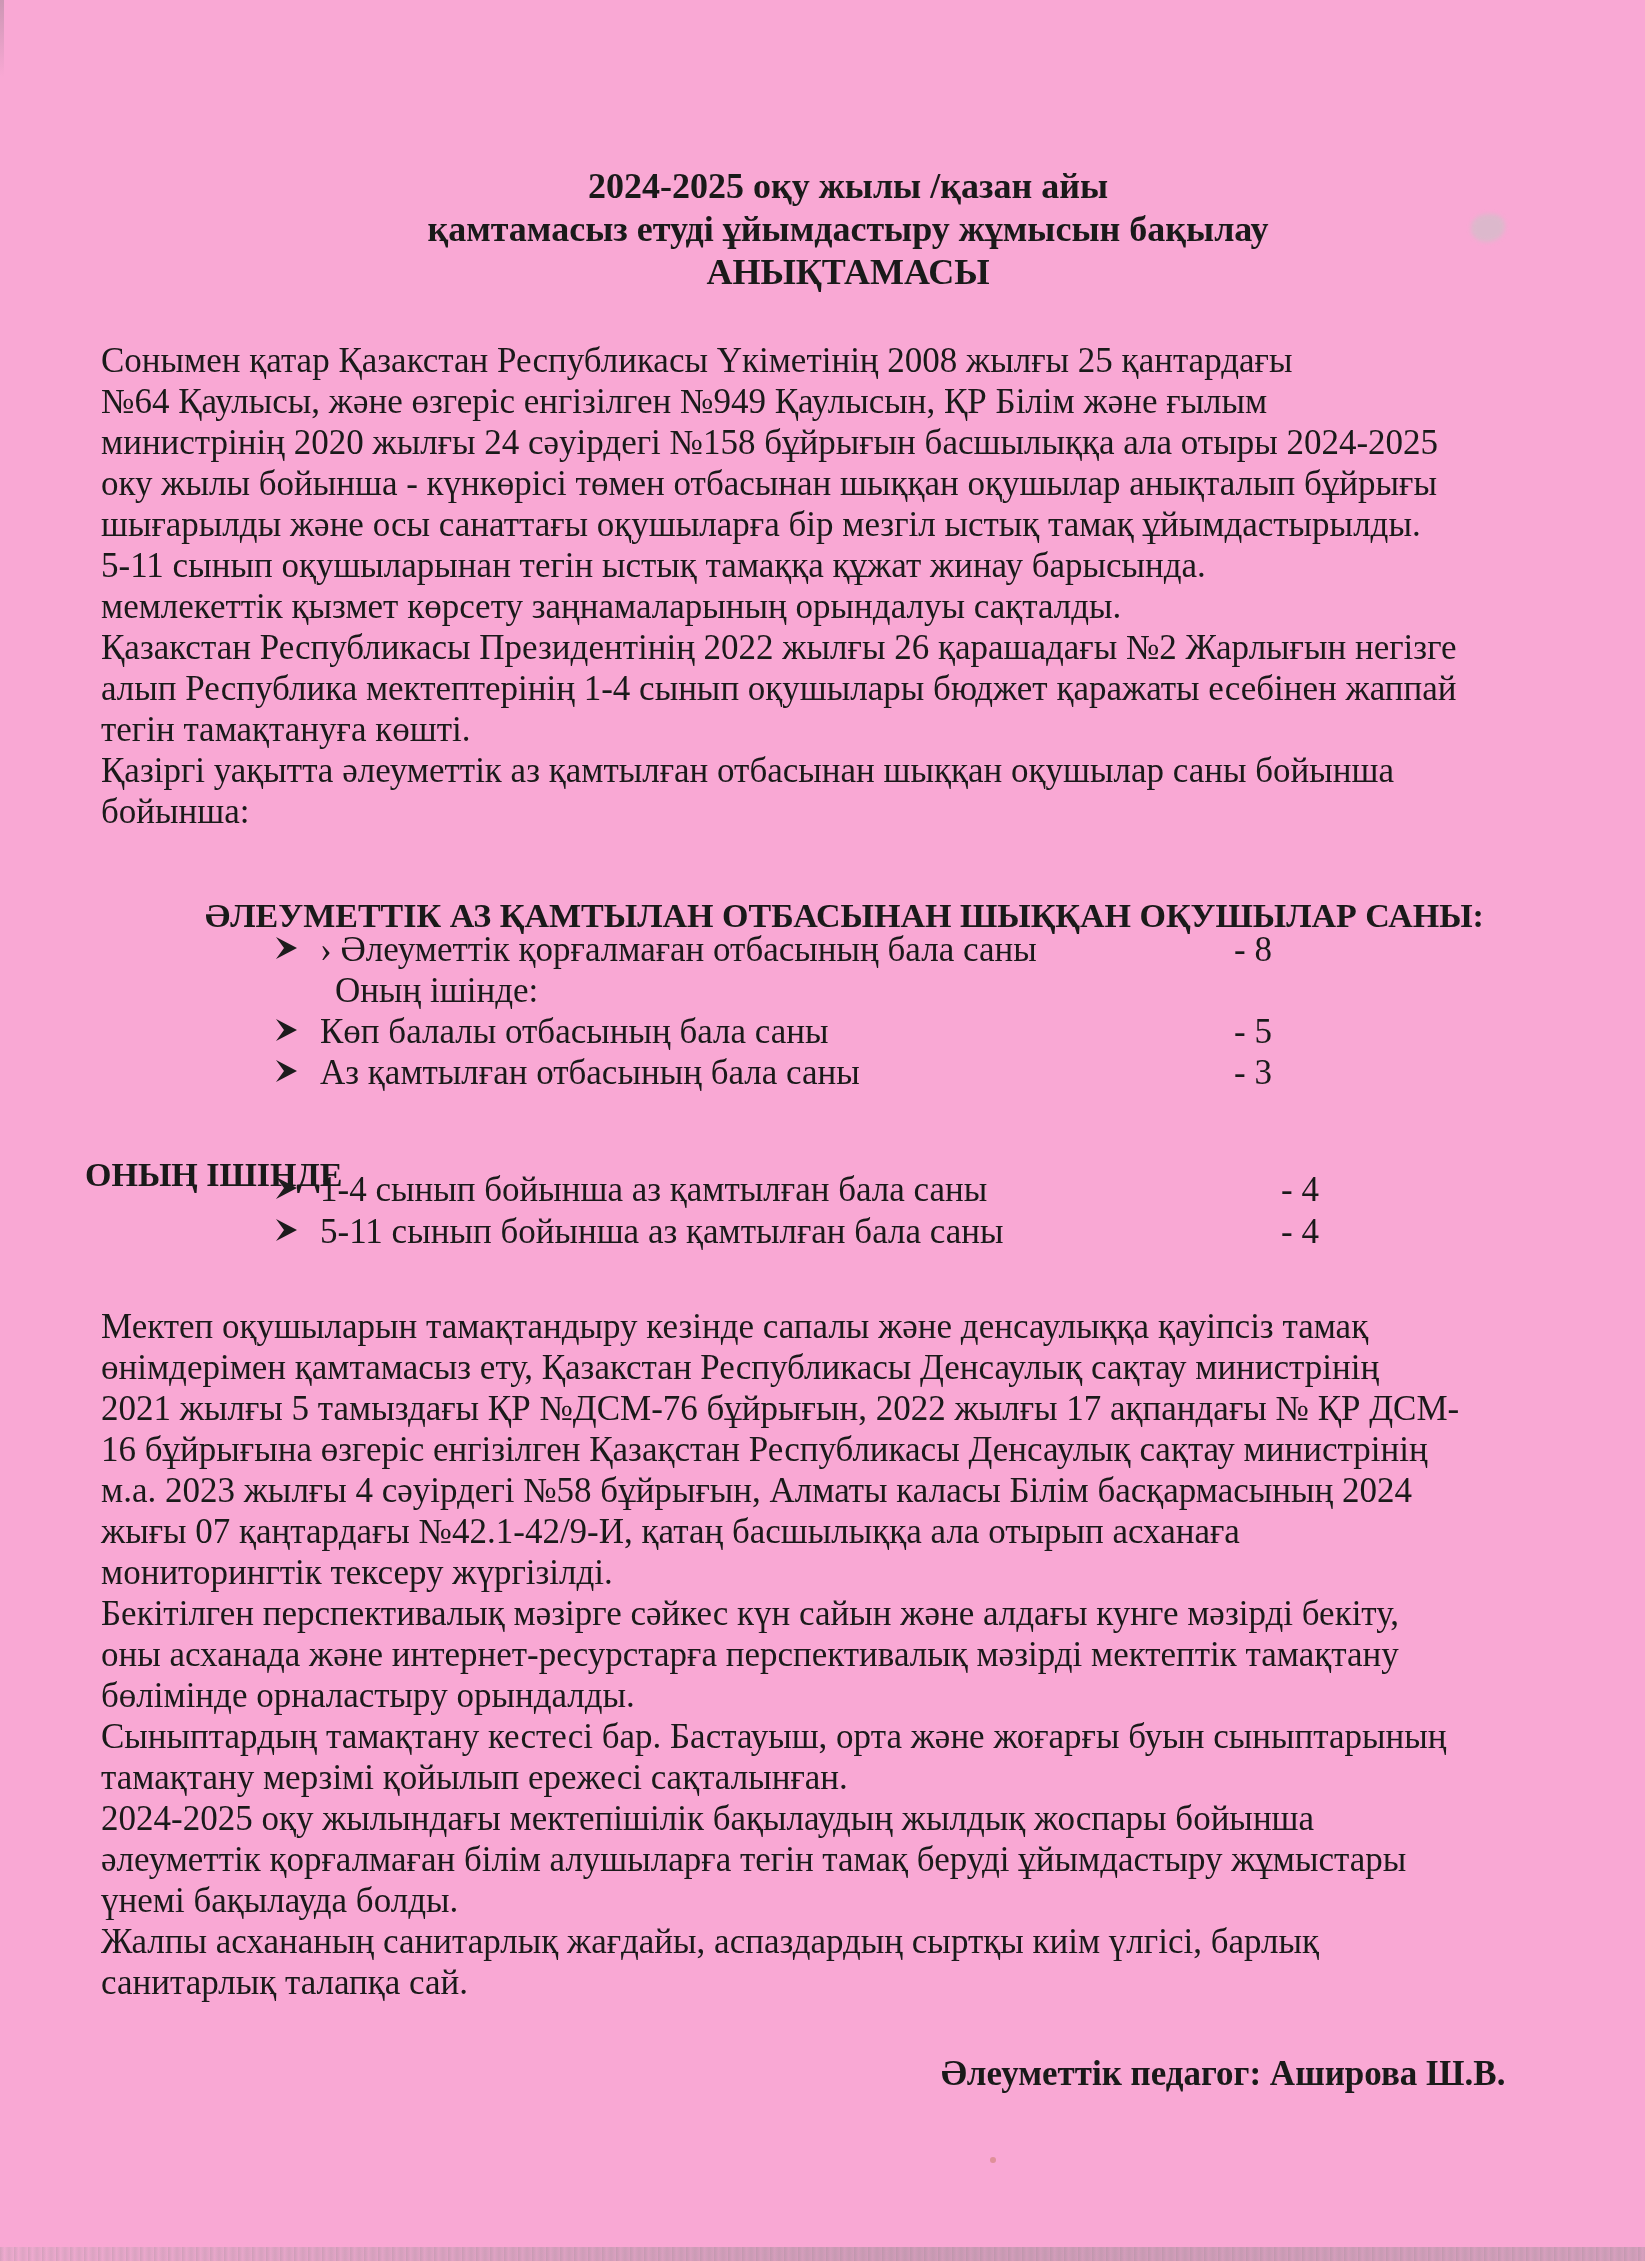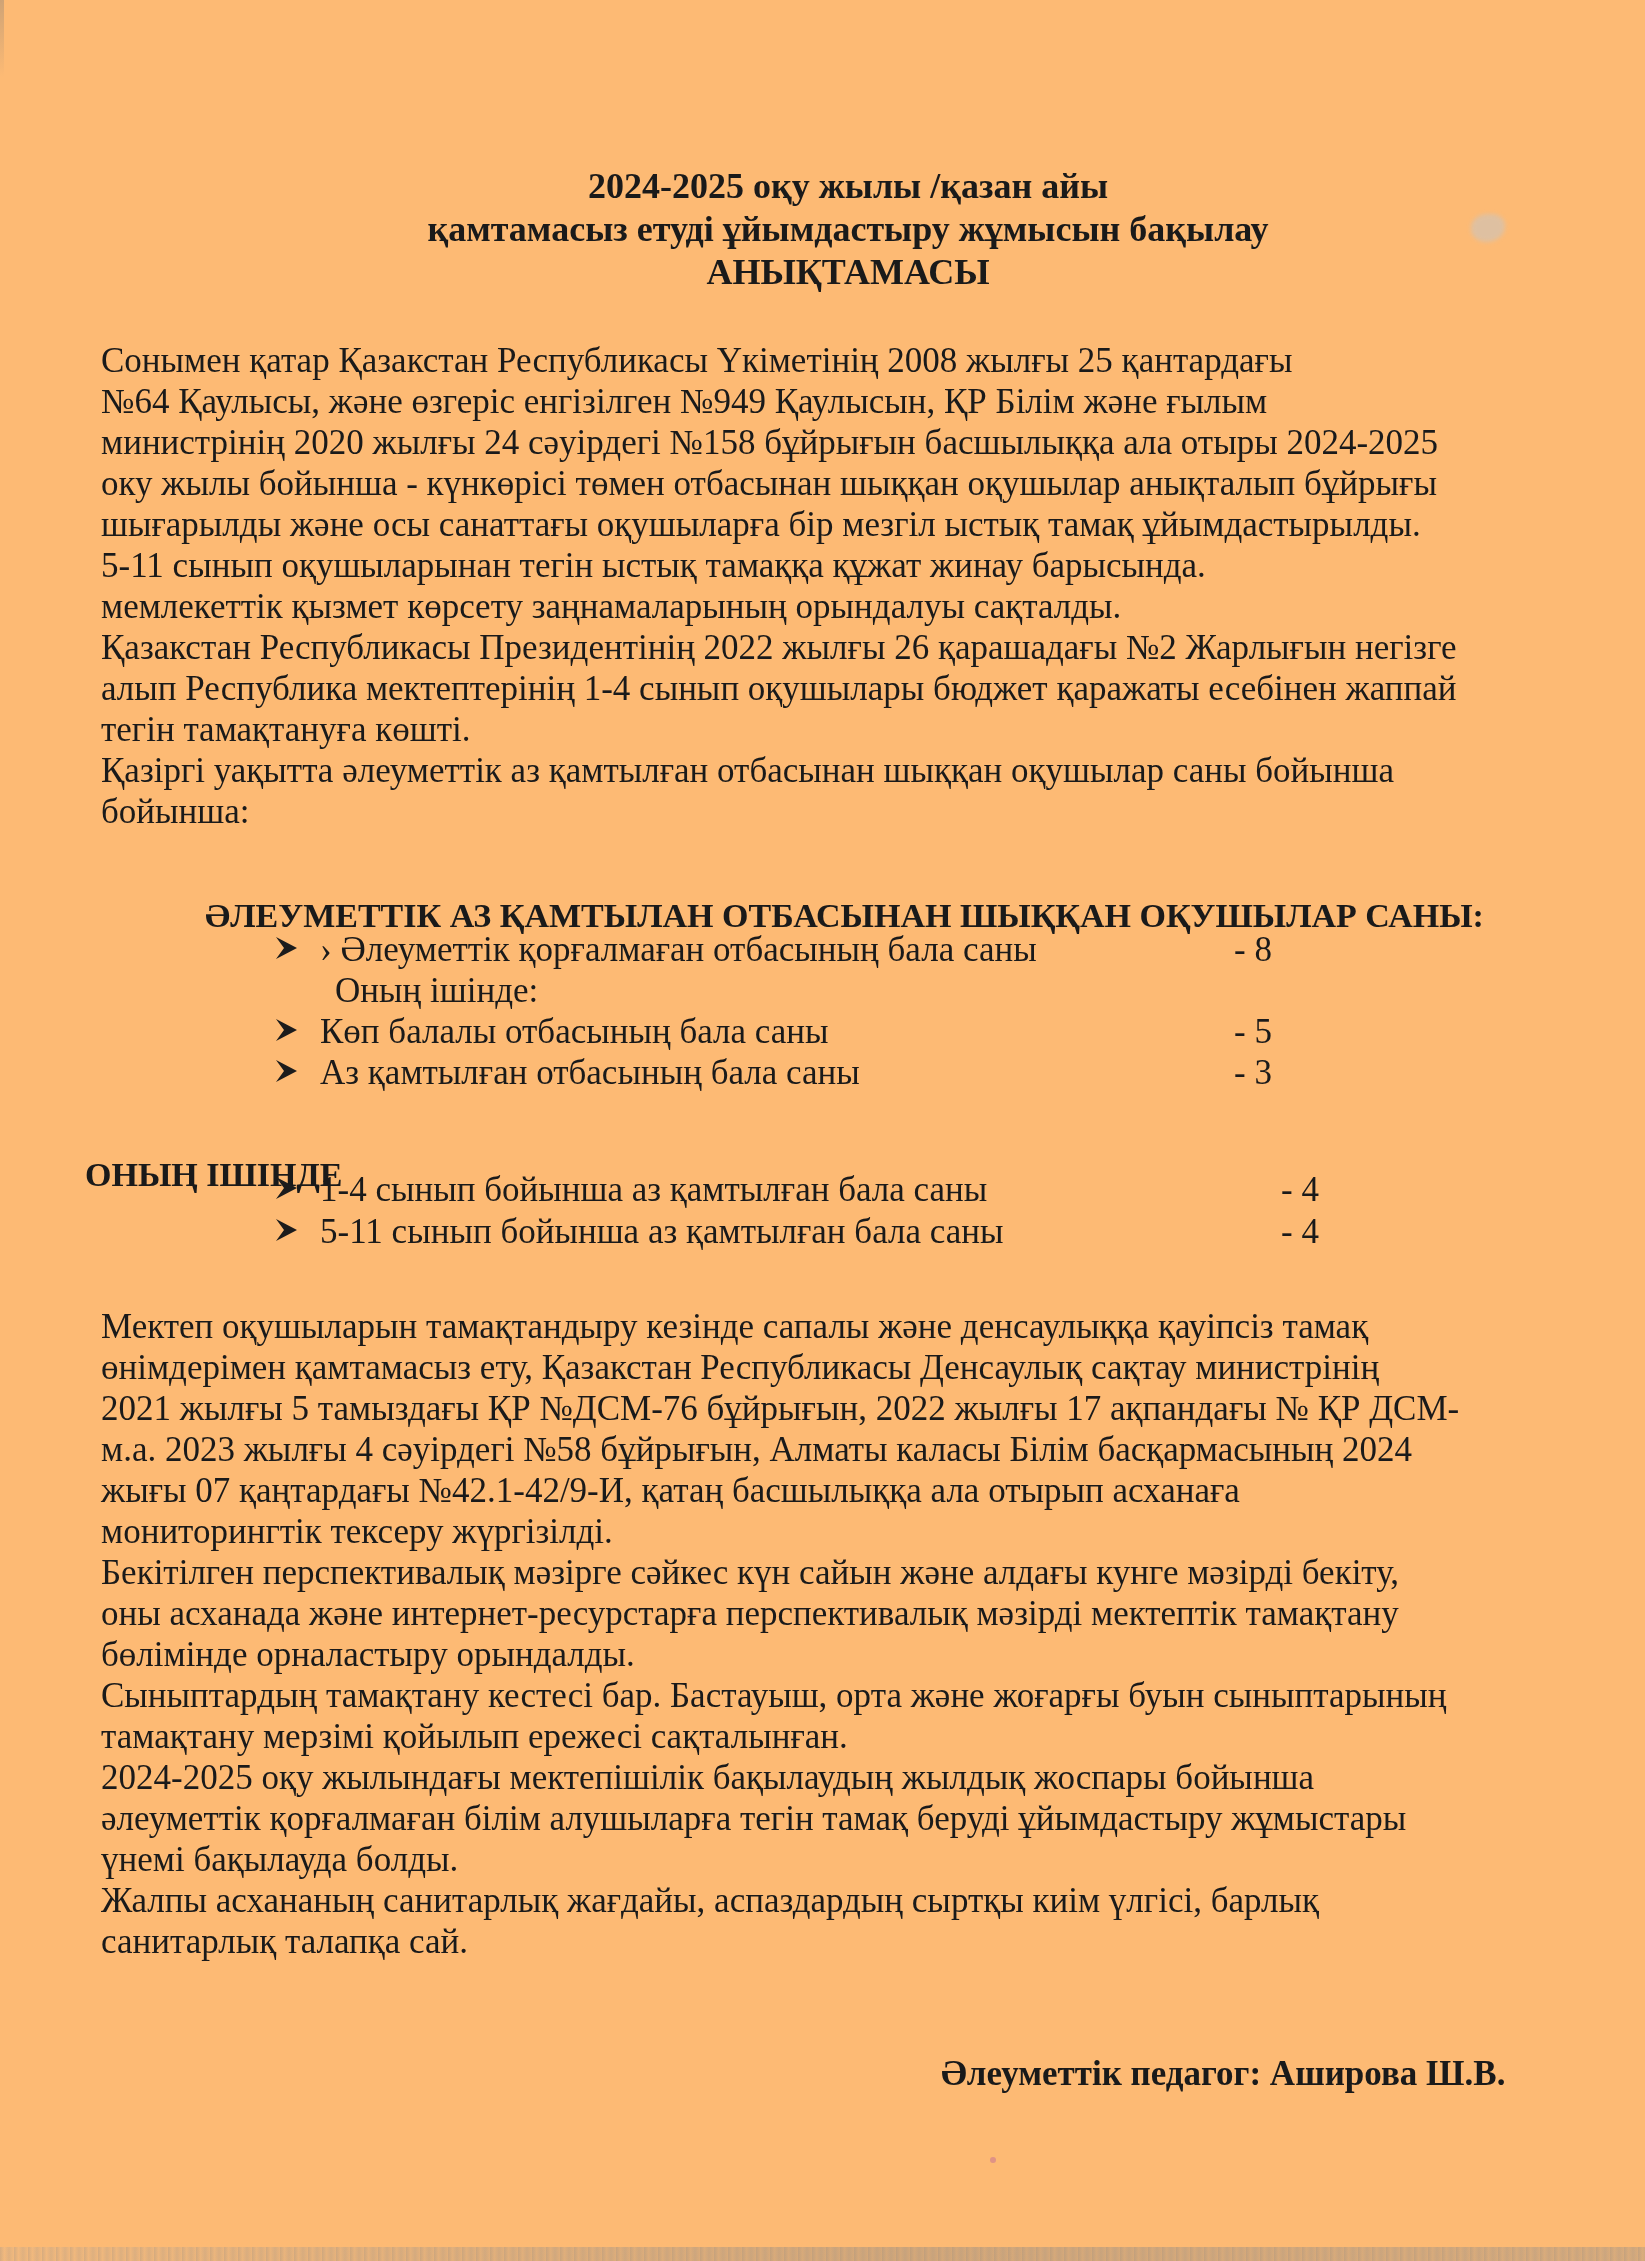--- a/index.html
+++ b/index.html
@@ -1,19 +1,19 @@
 <!DOCTYPE html>
 <html style="font-size:10.3px"><head>
 <meta charset="utf-8">
 <style>
   html,body{margin:0;padding:0;background:#ffffff;}
   .page{
     position:relative;
     width:1645px;height:2261px;
-    background:#fdba74;
+    background:#f9a8d4;
     font-family:"Liberation Serif","DejaVu Serif",serif;
     color:#1a1a1a;
     overflow:hidden;
   }
   
   .doc-header{
     position:absolute;top:165px;left:97px;width:1502px;
     text-align:center;font-weight:700;font-size:36px;line-height:43px;
   }
   .doc-header div{height:43px;white-space:nowrap;}
@@ -147,20 +147,21 @@
         </svg>
     </span>
     <span class="li-label">5-11 сынып бойынша аз қамтылған бала саны</span>
     <span class="li-value" style="left:1281px">- 4</span>
   </div>
 
   <section class="para para2">
     <div>Мектеп оқушыларын тамақтандыру кезінде сапалы және денсаулыққа қауіпсіз тамақ</div>
     <div>өнімдерімен қамтамасыз ету, Қазакстан Республикасы Денсаулық сақтау министрінің</div>
     <div>2021 жылғы 5 тамыздағы ҚР №ДСМ-76 бұйрығын, 2022 жылғы 17 ақпандағы № ҚР ДСМ-</div>
+    <div>16 бұйрығына өзгеріс енгізілген Қазақстан Республикасы Денсаулық сақтау министрінің</div>
     <div>м.а. 2023 жылғы 4 сәуірдегі №58 бұйрығын, Алматы каласы Білім басқармасының 2024</div>
     <div>жығы 07 қаңтардағы №42.1-42/9-И, қатаң басшылыққа ала отырып асханаға</div>
     <div>мониторингтік тексеру жүргізілді.</div>
     <div>Бекітілген перспективалық мәзірге сәйкес күн сайын және алдағы кунге мәзірді бекіту,</div>
     <div>оны асханада және интернет-ресурстарға перспективалық мәзірді мектептік тамақтану</div>
     <div>бөлімінде орналастыру орындалды.</div>
     <div>Сыныптардың тамақтану кестесі бар. Бастауыш, орта және жоғарғы буын сыныптарының</div>
     <div>тамақтану мерзімі қойылып ережесі сақталынған.</div>
     <div>2024-2025 оқу жылындағы мектепішілік бақылаудың жылдық жоспары бойынша</div>
     <div>әлеуметтік қорғалмаған білім алушыларға тегін тамақ беруді ұйымдастыру жұмыстары</div>

